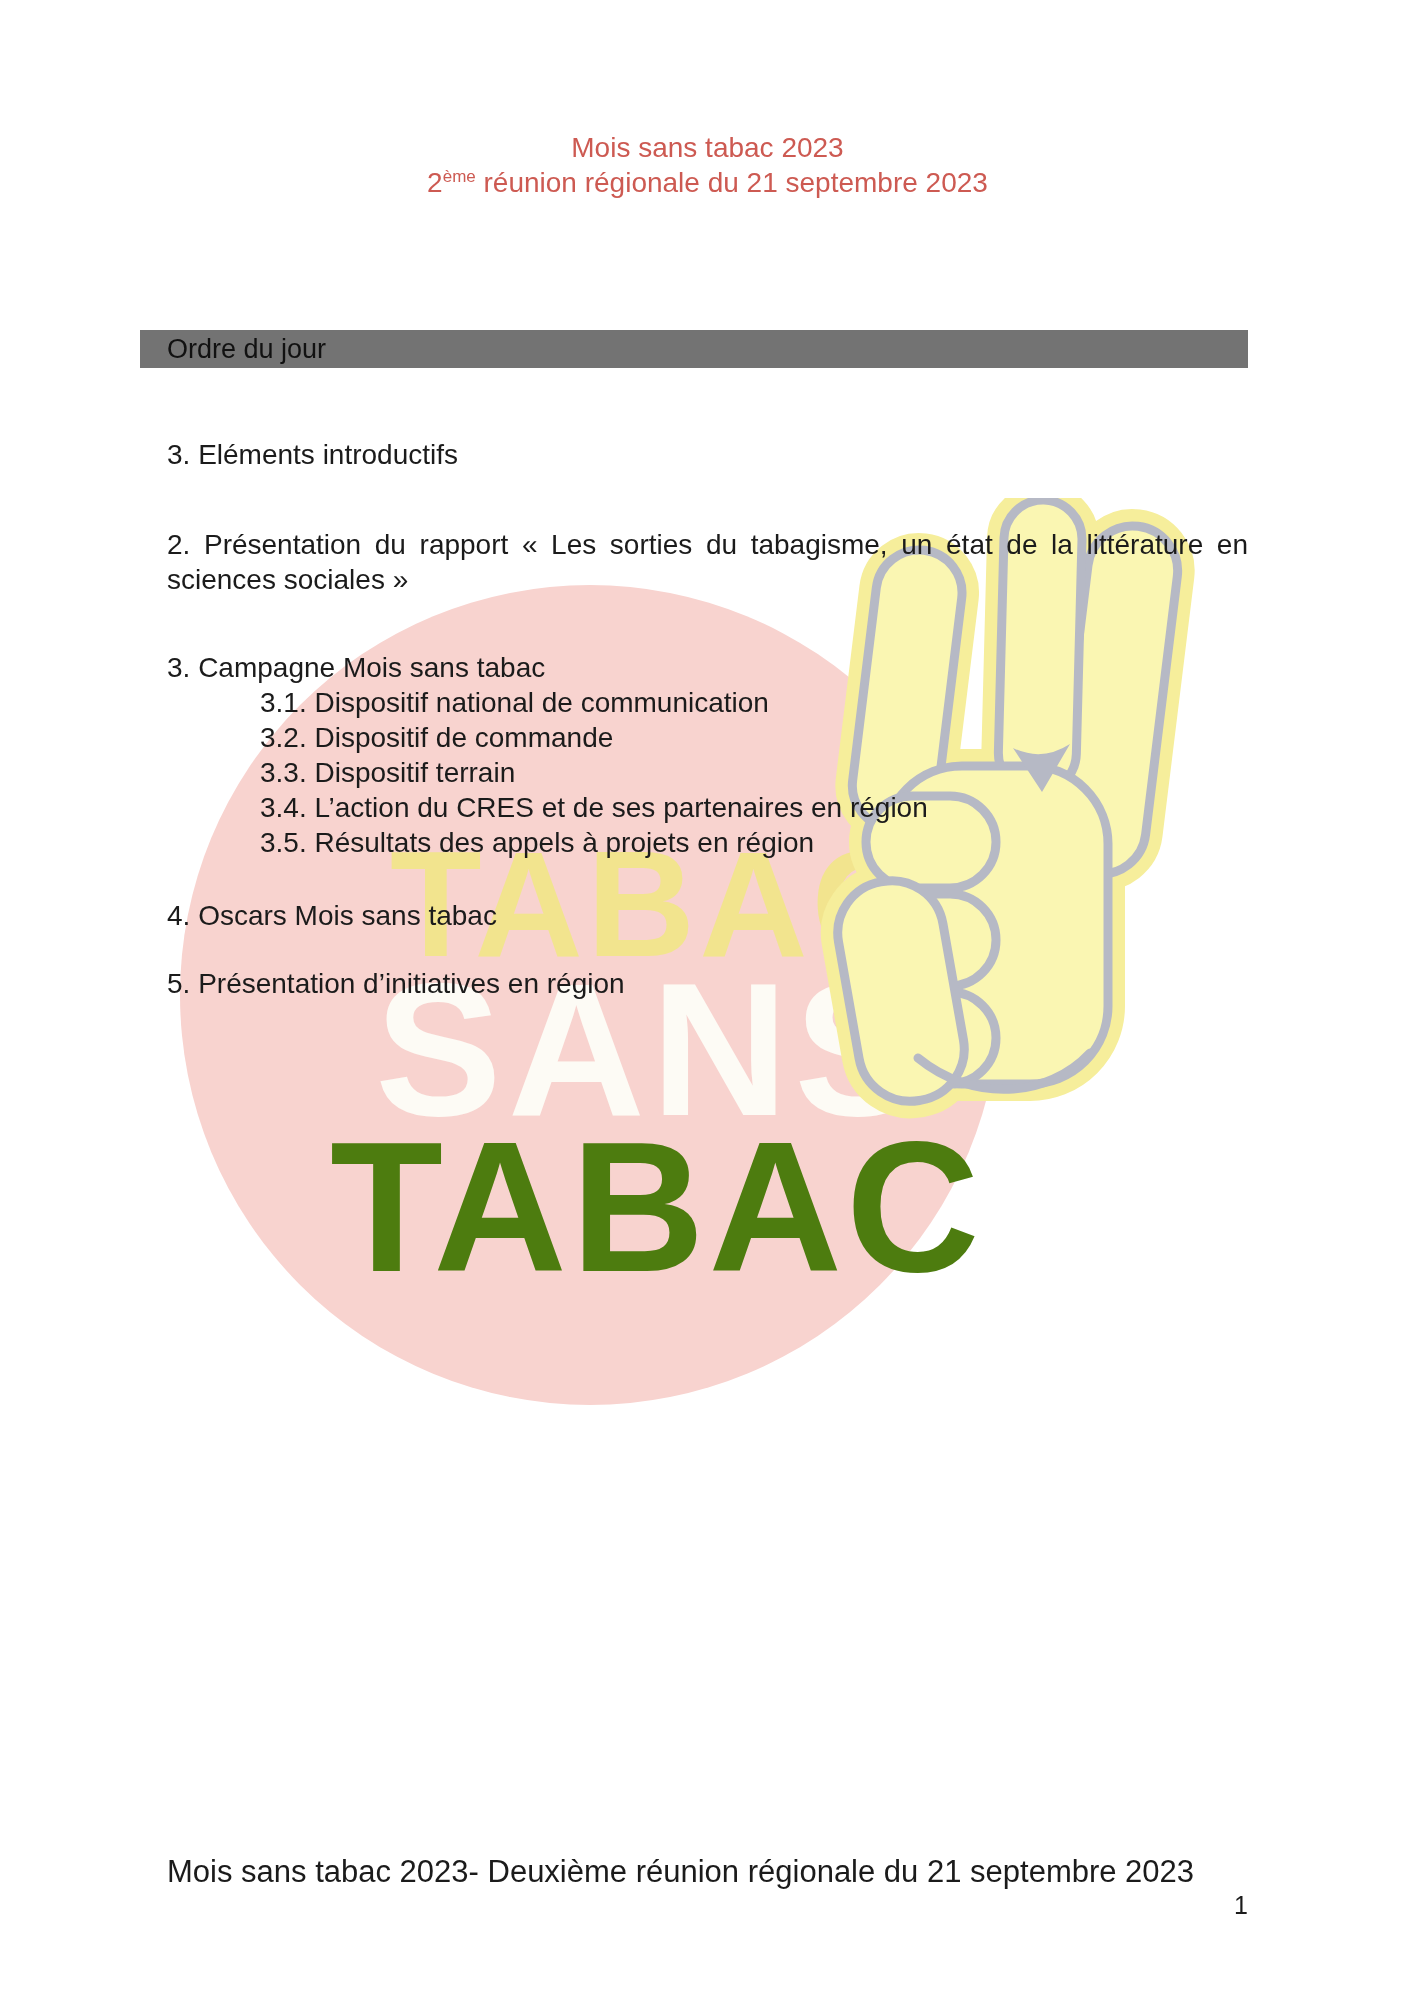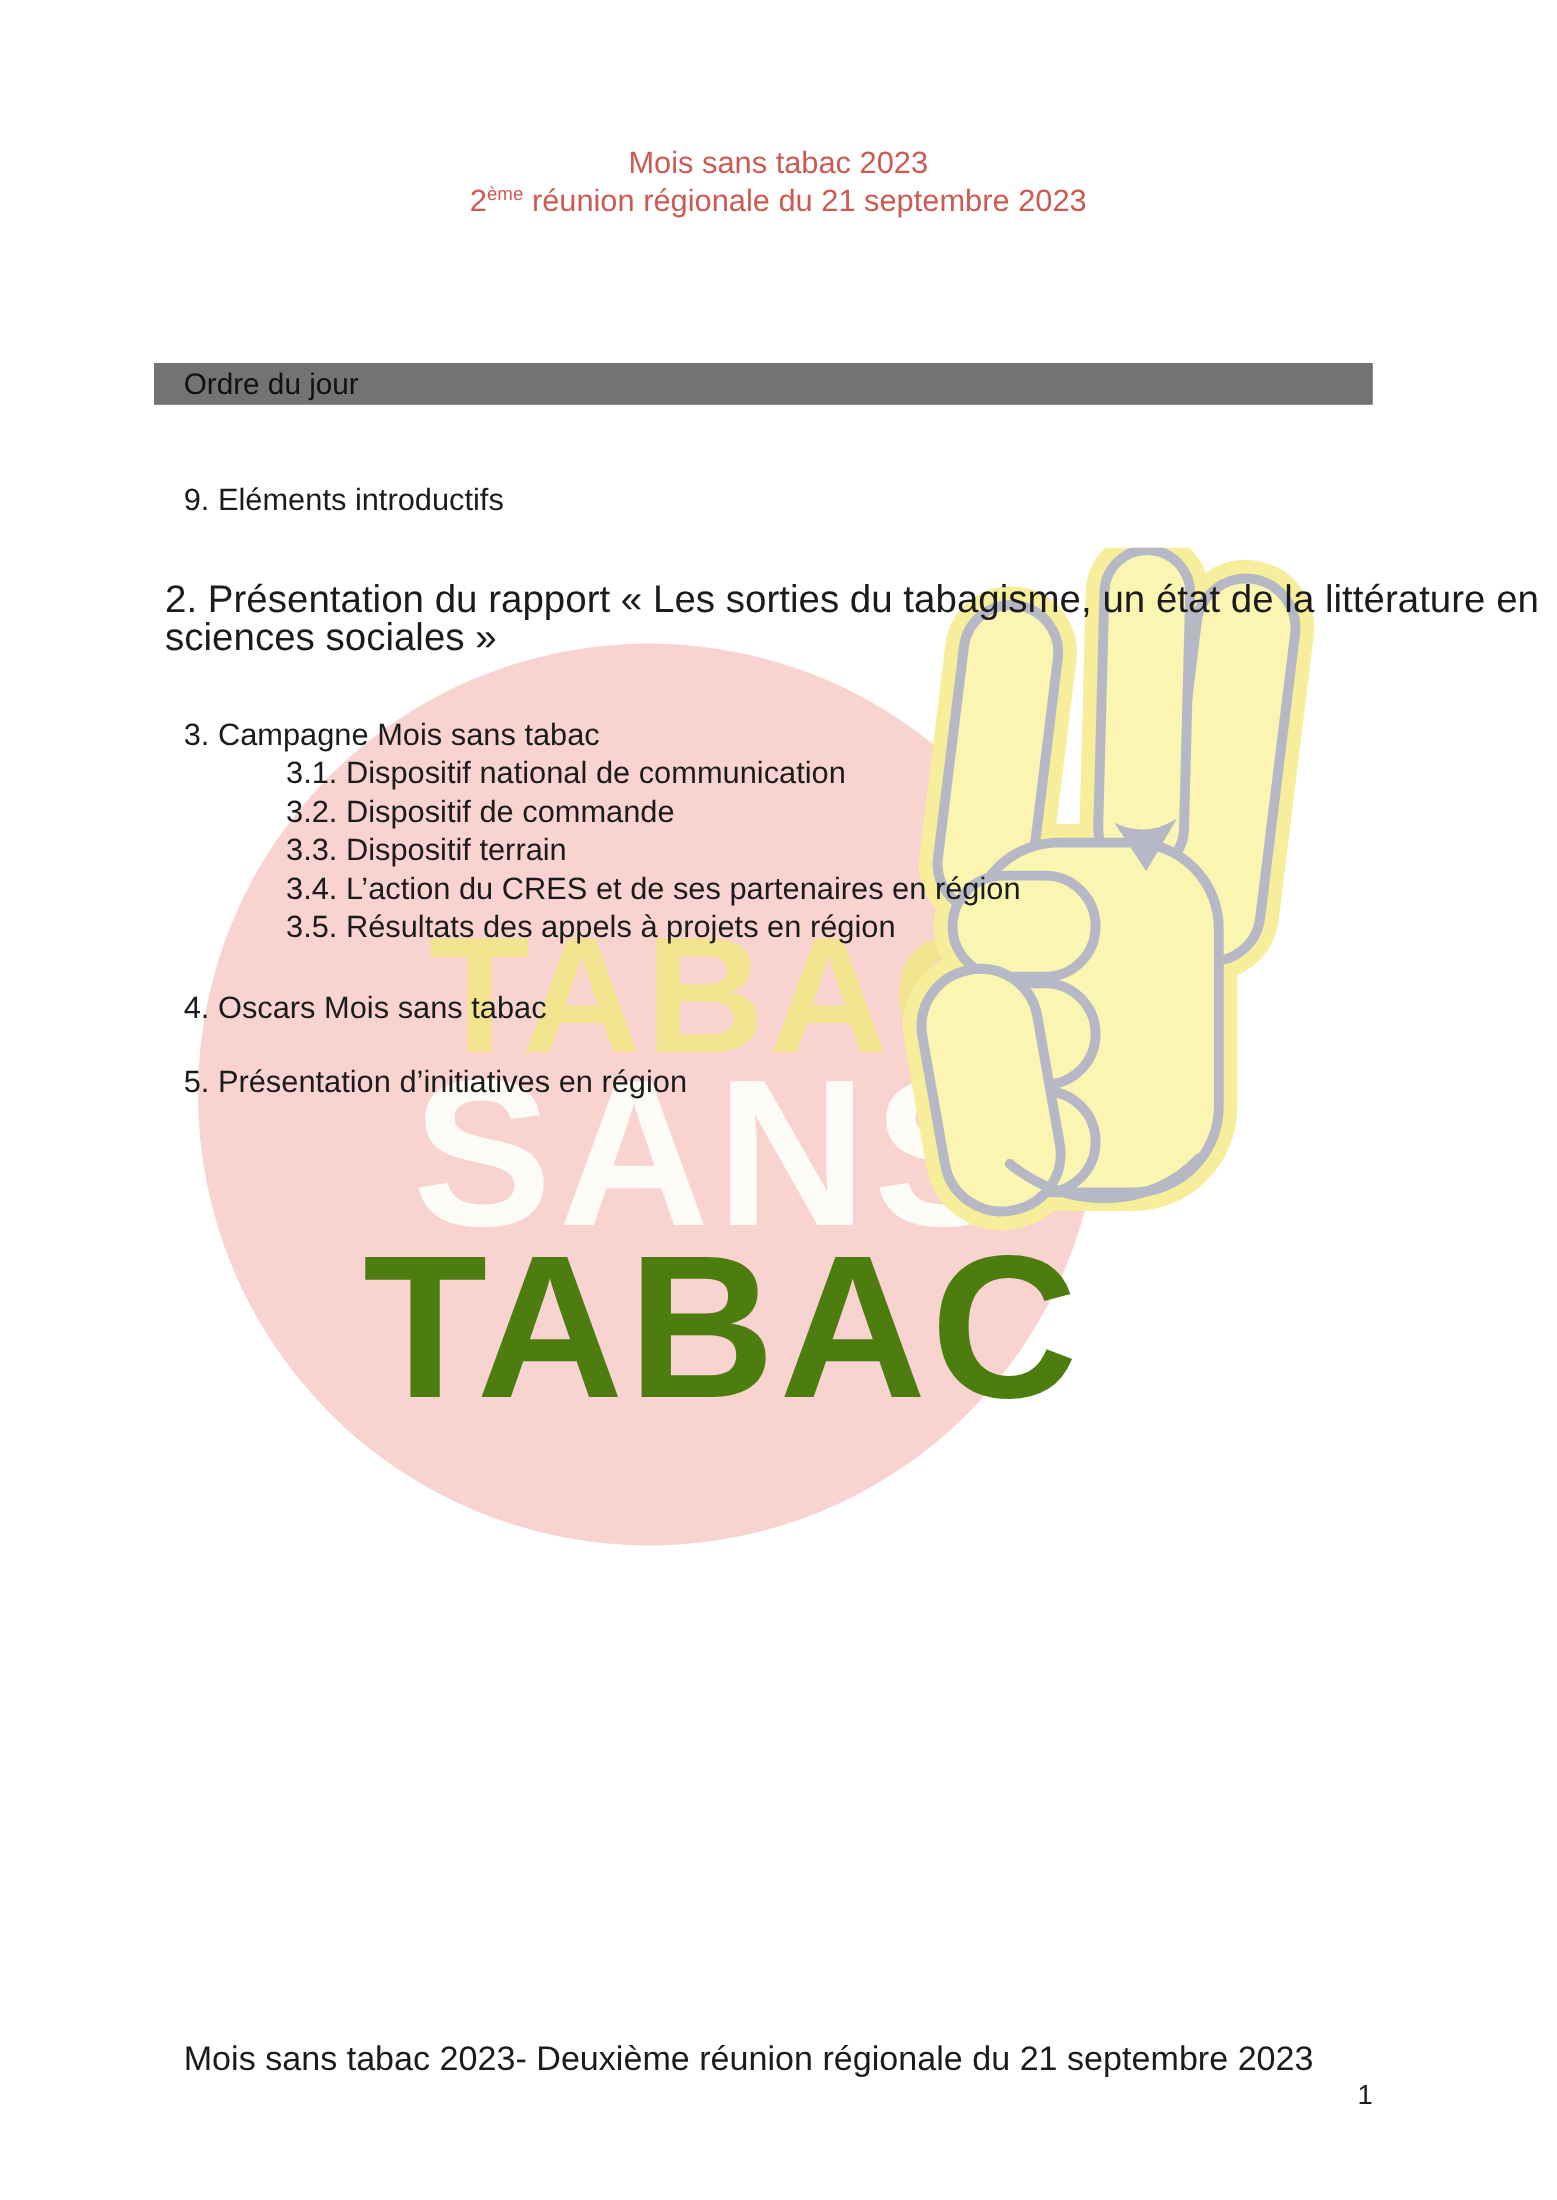--- a/index.html
+++ b/index.html
@@ -37,22 +37,22 @@
   }
   .section-bar .bar-label{
     padding-left:27px;font-size:27px;color:#111111;
   }
   .line{
     position:absolute;left:167px;width:1081px;
     font-size:28px;line-height:35px;white-space:nowrap;
   }
   .line.sub{left:260px;width:1003px;}
   .para{
-    position:absolute;left:150px;width:1081px;
-    font-size:35px;line-height:35px;
+    position:absolute;left:167px;width:1081px;
+    font-size:28px;line-height:35px;
   }
   .para .just{display:block;text-align:justify;text-align-last:justify;white-space:nowrap;}
   .para .norm{display:block;}
   .doc-footer{
     position:absolute;left:167px;top:1856px;width:1081px;
     font-size:31px;line-height:32px;white-space:nowrap;
   }
   .page-number{
     position:absolute;top:1890px;right:167px;
     font-size:25px;line-height:30px;
@@ -92,21 +92,21 @@
 
     <div class="title-block" style="color: rgb(205, 90, 82);">
       <div>Mois sans tabac 2023</div>
       <div><span>2</span><sup>ème</sup><span> réunion régionale du 21 septembre 2023</span></div>
     </div>
 
     <div class="section-bar" style="background: #737373;">
       <span class="bar-label">Ordre du jour</span>
     </div>
 
-    <div class="line" style="top:437px">9. Eléments introductifs</div>
+    <div class="line" style="top:437px">3. Eléments introductifs</div>
 
     <div class="para" style="top:527px">
       <span class="just">2. Présentation du rapport « Les sorties du tabagisme, un état de la littérature en</span>
       <span class="norm">sciences sociales »</span>
     </div>
 
     <div class="line" style="top:650px">3. Campagne Mois sans tabac</div>
     <div class="line sub" style="top:685px">3.1. Dispositif national de communication</div>
     <div class="line sub" style="top:720px">3.2. Dispositif de commande</div>
     <div class="line sub" style="top:755px">3.3. Dispositif terrain</div>

